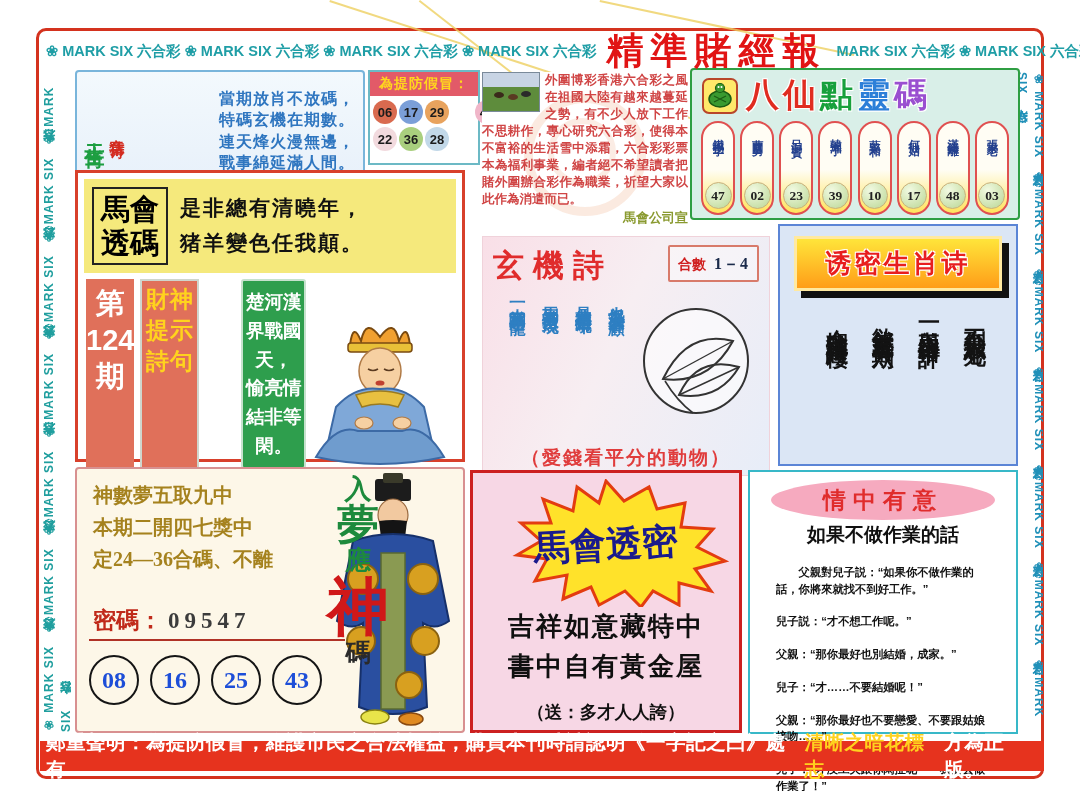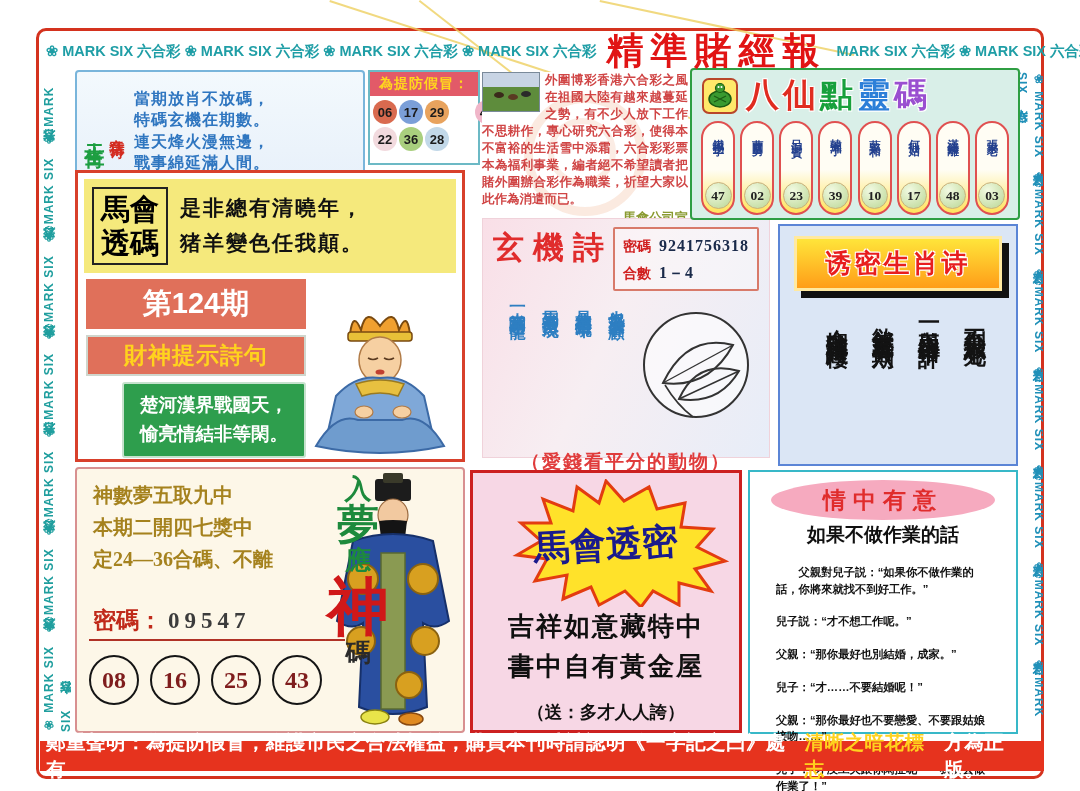--- a/index.html
+++ b/index.html
@@ -21,80 +21,80 @@
   
   #header{position:absolute;left:46px;top:33px;width:994px;height:36px;display:flex;
           align-items:center;white-space:nowrap;z-index:3;}
   .brand-run{color:#1f9ea6;font-weight:bold;font-size:14.5px;}
   #page-title{color:#e11414;font-size:37px;font-weight:900;letter-spacing:7px;margin:0 10px;}
   
   .box{position:absolute;box-sizing:border-box;background:#fff;z-index:2;}
   
   #box-zodiac{left:75px;top:70px;width:290px;height:121px;border:2px solid #79b5db;
               border-radius:4px;background:linear-gradient(180deg,#f3f9fd,#e7f0fa);
-              display:flex;align-items:center;padding:4px 8px;}
+              display:flex;align-items:center;padding:4px 8px;text-align:right;}
   .z-main{writing-mode:vertical-rl;color:#1d9e41;font-weight:900;font-size:20px;line-height:1;letter-spacing:2px;}
   .z-sub{writing-mode:vertical-rl;color:#d32b20;font-weight:900;font-size:15px;line-height:1;margin-left:4px;letter-spacing:3px;}
   .z-poem{flex:1;color:#2f76c0;font-weight:bold;font-size:16px;line-height:1.32;
           padding-left:10px;letter-spacing:1px;}
   
   #box-tips{left:368px;top:70px;width:112px;height:95px;border:2px solid #6cb9c5;}
   .tips-head{background:#e25a68;color:#ffd71c;font-weight:900;font-size:14px;
              text-align:center;padding:3px 0;letter-spacing:1px;}
   .tips-balls{display:grid;grid-template-columns:repeat(4,1fr);gap:3px 2px;padding:4px 3px;}
   .ball{width:24px;height:24px;border-radius:50%;display:flex;align-items:center;
         justify-content:center;font-weight:900;font-size:13px;color:#1b1b1b;margin:0 auto;}
   .b1{background:#d96a4f;}.b2{background:#7b9fd8;}.b3{background:#e8a35e;}.b4{background:#f0b6c9;}
   .b5{background:#f2dade;}.b6{background:#a9cf7e;}.b7{background:#c2d8e8;}.b8{background:#b5abdc;margin-left:48px;}
   
   #box-macode{left:75px;top:170px;width:390px;height:292px;border:3px solid #d8402b;}
   .ma-top{background:#f5e97c;margin:6px 6px 4px;padding:8px 8px;display:flex;gap:12px;align-items:center;}
   .ma-box{border:2.5px solid #222;padding:3px 7px;font-size:29px;font-weight:900;line-height:1.18;
           text-align:center;}
   .ma-couplet{font-size:21px;font-weight:900;line-height:1.7;letter-spacing:2px;color:#111;}
   .ma-bottom{display:flex;padding:2px 8px 0;}
-  .ma-left{width:222px;display:flex;flex-direction:column;gap:6px;}
+  .ma-left{width:222px;display:flex;gap:6px;}
   .issue{background:#e0705a;color:#fff;font-size:29px;font-weight:900;text-align:center;padding:5px 0;}
   .hint{background:#e0705a;border:2px solid #cfd6cd;color:#ffd31d;font-size:23px;
         font-weight:900;text-align:center;padding:3px 0;letter-spacing:1px;}
   .greenbox{background:#2e9e4d;border:2px solid #c6e2cd;border-radius:3px;color:#fff;
             font-size:18.5px;font-weight:bold;text-align:center;padding:7px 2px;line-height:1.55;margin-left:36px;}
   .ma-right{flex:1;display:flex;justify-content:center;align-items:flex-end;}
   
   #box-dream{left:75px;top:467px;width:390px;height:266px;border:2px solid #d89090;
              border-radius:4px;background:#fdf7e8;}
   .d-lines{position:absolute;left:16px;top:10px;width:250px;color:#a5821e;font-weight:bold;
            font-size:20px;line-height:1.6;}
   .d-pass{position:absolute;left:16px;top:136px;font-size:23px;font-weight:900;}
   .d-pass .lbl{color:#c02a1a;}
   .d-pass .val{color:#3c3c3c;letter-spacing:5px;margin-left:6px;}
   .d-div{position:absolute;left:12px;top:170px;width:256px;border-top:2px solid #b03226;}
   .d-balls{position:absolute;left:12px;top:186px;display:flex;gap:11px;}
   .d-ball{width:46px;height:46px;border:2.5px solid #151515;border-radius:50%;
-          display:flex;align-items:center;justify-content:center;font-size:24px;font-weight:900;color:#7f1d1d;}
+          display:flex;align-items:center;justify-content:center;font-size:24px;font-weight:900;color:#1d4ed8;}
   .d-vert{position:absolute;left:250px;top:6px;display:flex;flex-direction:column;
           align-items:center;line-height:1.05;z-index:3;}
   .dv-g{color:#1d8a3c;font-weight:900;}
   .dv1{font-size:27px;}.dv2{font-size:42px;}.dv3{font-size:26px;}
   .dv4{color:#d01818;font-size:62px;font-weight:900;}
   .dv5{color:#2a2a2a;font-size:25px;font-weight:900;}
   .d-deity{position:absolute;right:2px;top:2px;}
   
   #box-essay{left:482px;top:72px;width:206px;height:150px;}
   #box-essay .wm{position:absolute;left:42px;top:22px;width:104px;height:104px;border-radius:50%;
                  border:9px solid rgba(228,122,62,.16);z-index:0;}
   #box-essay .wm2{position:absolute;left:66px;top:46px;width:56px;height:56px;border-radius:50%;
                  border:6px solid rgba(228,122,62,.14);z-index:0;}
   .essay-photo{float:left;width:56px;height:38px;margin:0 5px 2px 0;border:1px solid #7a8a9a;}
   #box-essay p{margin:0;color:#d04545;font-weight:bold;font-size:12.5px;line-height:1.36;
                text-align:justify;position:relative;z-index:1;}
   .signoff{text-align:right;color:#8a9a30;font-weight:bold;font-size:13px;margin-top:1px;
            position:relative;z-index:1;}
   
-  #box-xuanji{left:482px;top:218px;width:288px;height:240px;border:1px solid #f0d2da;
+  #box-xuanji{left:482px;top:236px;width:288px;height:240px;border:1px solid #f0d2da;
               background:linear-gradient(115deg,#f9dfe7 0%,#f7eef2 45%,#e7edf8 100%);}
   .x-head{display:flex;align-items:flex-start;padding:8px 10px 0;}
   .x-title{color:#e02c2c;font-size:31px;font-weight:900;letter-spacing:9px;}
   .x-pass{margin-left:auto;border:2px solid #d87a6a;border-radius:2px;padding:3px 8px;
           font-size:14px;line-height:1.7;background:rgba(255,255,255,.35);}
   .x-pass .lbl{color:#d02020;font-weight:900;margin-right:8px;}
   .x-pass .val{color:#1a2a4a;font-weight:900;font-size:16px;letter-spacing:1px;}
   .x-body{display:flex;padding:6px 12px 0;height:150px;}
   .x-poem{writing-mode:vertical-rl;color:#2e7fc2;font-weight:800;font-size:16.5px;
           letter-spacing:2px;height:150px;}
@@ -283,21 +283,20 @@
     <ellipse cx="43" cy="21" rx="5" ry="3" fill="#2a2a2a"></ellipse>
   </svg>
   <p class="serif">外圍博彩香港六合彩之風在祖國大陸有越來越蔓延之勢，有不少人放下工作不思耕作，專心研究六合彩，使得本不富裕的生活雪中添霜，六合彩彩票本為福利事業，編者絕不希望讀者把賭外圍辦合彩作為職業，祈望大家以此作為消遣而已。</p>
   <div class="signoff serif">馬會公司宣</div>
 </div>
 
 <div id="box-xuanji" class="box">
   <div class="x-head">
     <div class="x-title serif">玄機詩</div>
     <div class="x-pass">
-      <div><span class="lbl">密碼</span><span class="val serif">9241756318</span></div>
       <div><span class="lbl">合數</span><span class="val serif">1－4</span></div>
     </div>
   </div>
   <div class="x-body">
     <div class="x-poem serif">
       <span>也怨老天未眷顧</span>
       <span>是非總有清曉年</span>
       <span>馬到當天自然現</span>
       <span>一夫當關趙子龍</span>
     </div>

